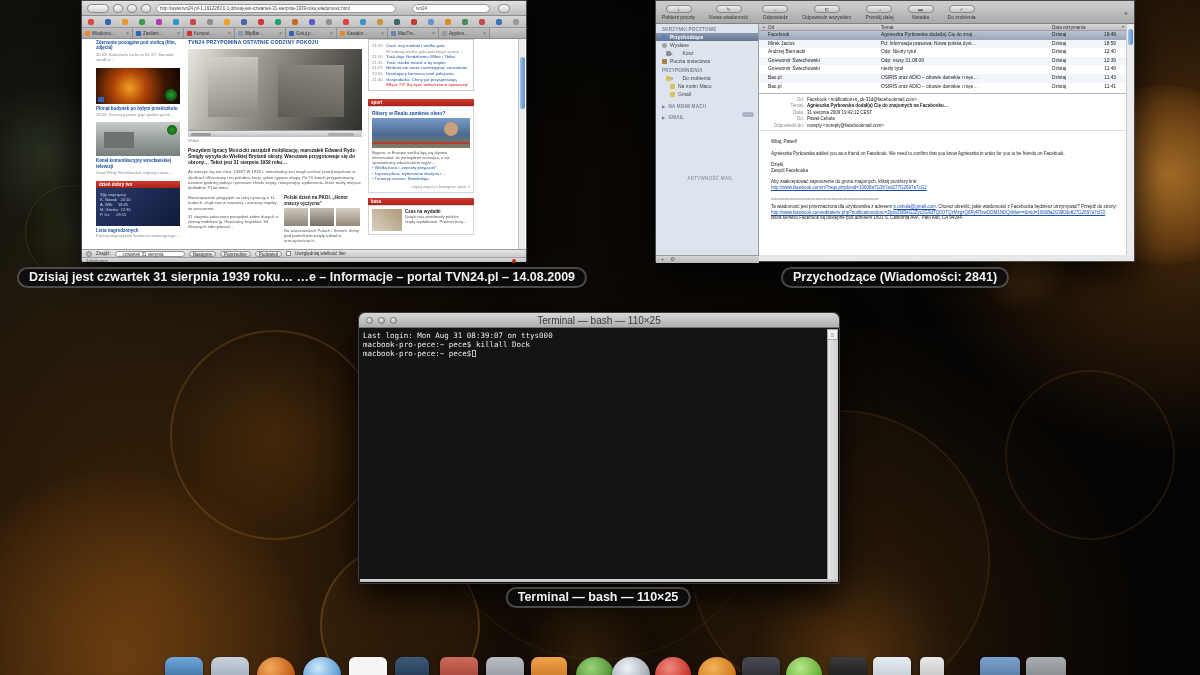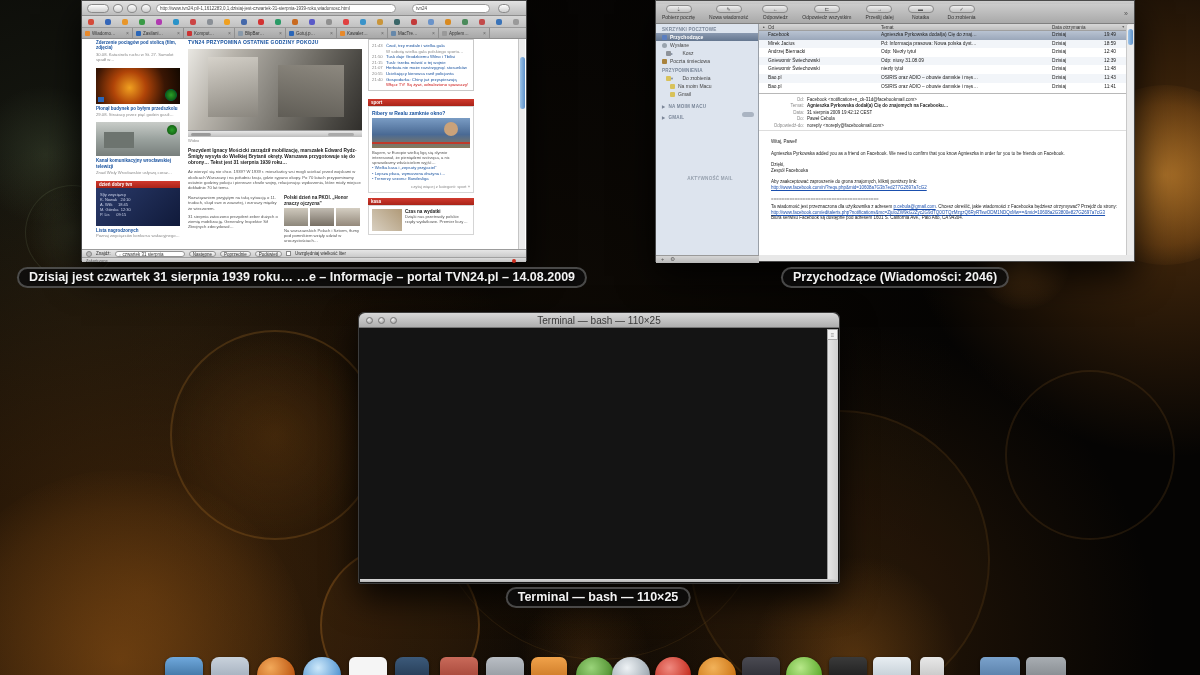--- a/index.html
+++ b/index.html
@@ -629,28 +629,38 @@
   </div>
 </div>
 
 <div id="terminal" class="window">
   <div id="term-title">
     <span class="tl" style="left:7px;top:4px;width:7px;height:7px;"></span>
     <span class="tl" style="left:19px;top:4px;width:7px;height:7px;"></span>
     <span class="tl" style="left:31px;top:4px;width:7px;height:7px;"></span>
     <div class="t">Terminal — bash — 110×25</div>
   </div>
+  <div id="term-body">
+
+      <div>Last login: Mon Aug 31 08:39:07 on ttys000</div>
+
+      <div>macbook-pro-pece:~ pece$ killall Dock</div>
+
+    <div>
+      <span>macbook-pro-pece:~ pece$</span><span class="cursor"></span>
+    </div>
+  </div>
   <div id="term-scroll">
     <div id="term-scrollbox">≡</div>
   </div>
   <div id="term-bottom"></div>
 </div>
 
 <div class="expose-caption" style="left:302px; top:267px;">Dzisiaj jest czwartek 31 sierpnia 1939 roku… …e – Informacje – portal TVN24.pl – 14.08.2009</div>
-<div class="expose-caption" style="left:895px; top:267px;">Przychodzące (Wiadomości: 2046)</div>
+<div class="expose-caption" style="left:895px; top:267px;">Przychodzące (Wiadomości: 2841)</div>
 <div class="expose-caption" style="left:598px; top:587px;">Terminal — bash — 110×25</div>
 
 <div id="dock">
 
     <div class="dock-icon" style="left: 165px; width: 38px; border-radius: 8px; background: linear-gradient(rgb(111, 168, 220), rgb(31, 78, 121));"></div>
 
     <div class="dock-icon" style="left: 211px; width: 38px; border-radius: 8px; background: linear-gradient(rgb(201, 210, 220), rgb(138, 151, 168));"></div>
 
     <div class="dock-icon" style="left: 257px; width: 38px; border-radius: 50%; background: radial-gradient(circle at 35% 30%, rgb(242, 169, 90), rgb(192, 90, 20) 70%, rgb(122, 54, 8));"></div>
 

